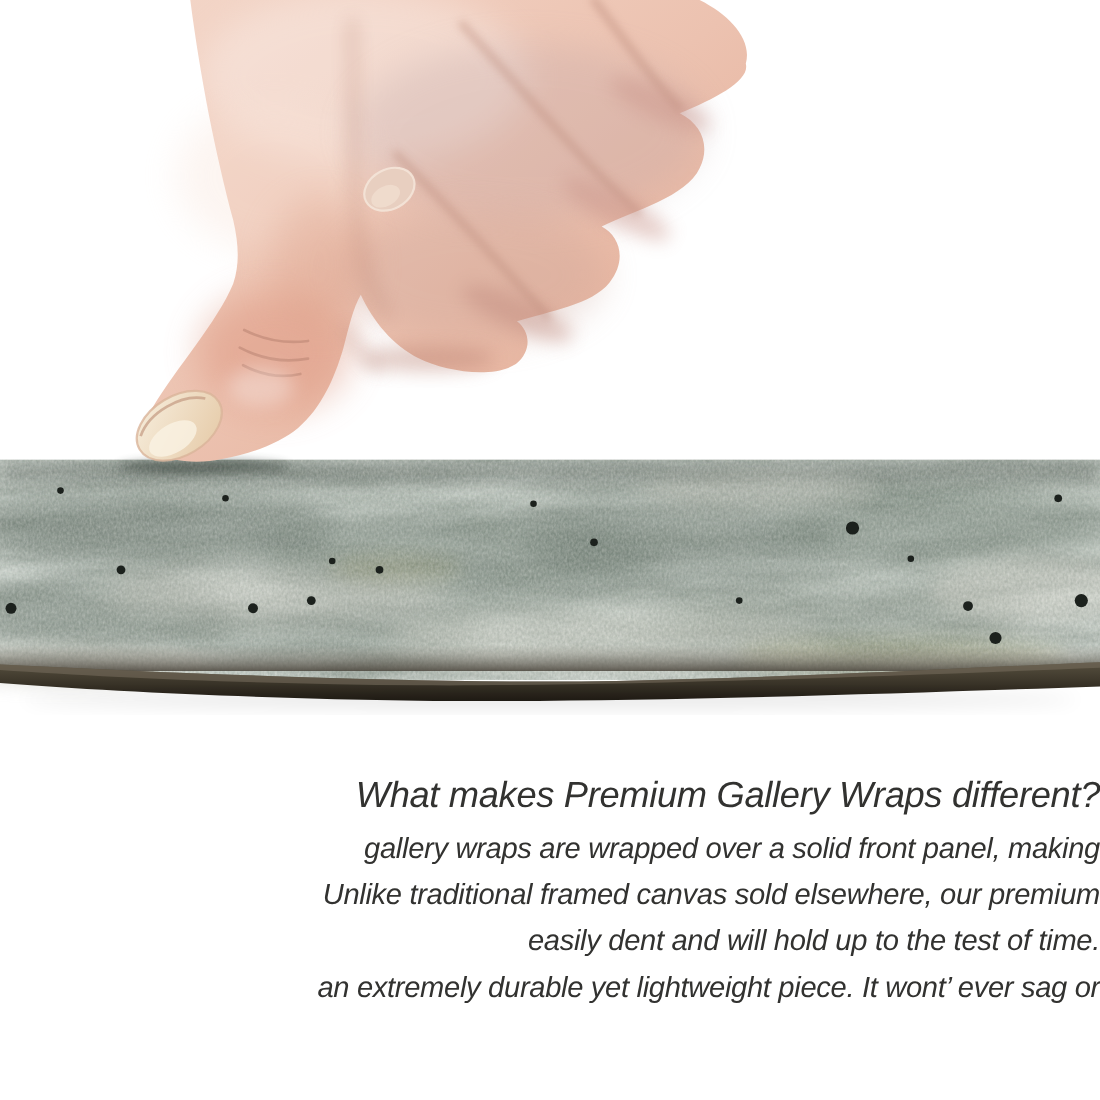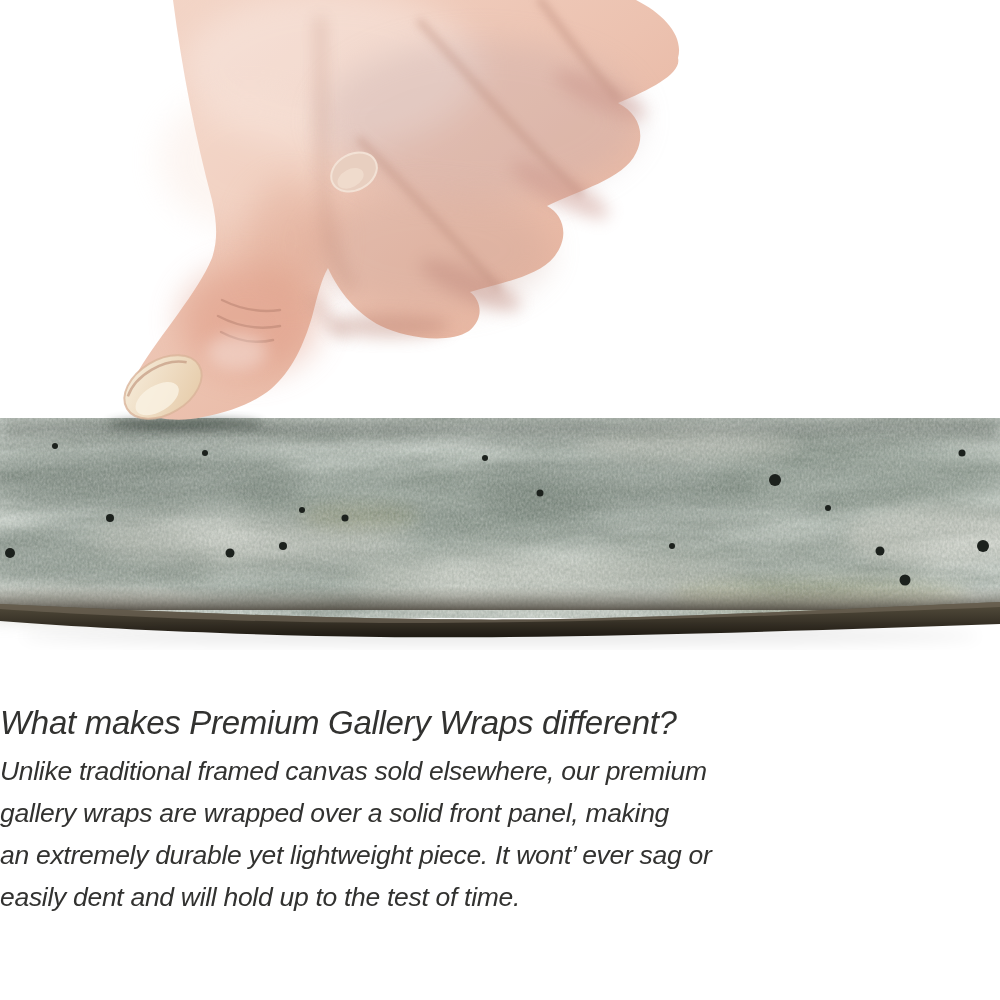--- a/index.html
+++ b/index.html
@@ -19,21 +19,21 @@
     position: absolute;
     top: 0;
     left: 0;
     display: block;
   }
   .copy {
     position: absolute;
     top: 700px;
     left: 0;
     width: 1000px;
-    text-align: left;
+    text-align: right;
     color: #323230;
     font-style: italic;
   }
   .copy .heading {
     font-size: 33px;
     line-height: 46px;
     font-weight: normal;
     margin: 0 0 4px 0;
     letter-spacing: -0.3px;
   }
@@ -234,19 +234,19 @@
         <ellipse cx="152" cy="394" rx="24" ry="13" fill="#faf3e4" opacity="0.8"></ellipse>
         <path d="M 128,377 A 42,27 0 0 1 196,378" fill="none" stroke="#c39a82" stroke-width="2.5" opacity="0.7"></path>
       </g>
 
       <path d="M 315,300 C 325,318 334,328 344,334" fill="none" stroke="#b07a6c" stroke-width="8" opacity="0.4" filter="url(#blur8)" stroke-linecap="round"></path>
     </g>
   </svg>
 
   <div class="copy">
     <h2 class="heading">What makes Premium Gallery Wraps different?</h2>
+    <div class="line">gallery wraps are wrapped over a solid front panel, making</div>
     <div class="line">Unlike traditional framed canvas sold elsewhere, our premium</div>
-    <div class="line">gallery wraps are wrapped over a solid front panel, making</div>
+    <div class="line">easily dent and will hold up to the test of time.</div>
     <div class="line">an extremely durable yet lightweight piece. It wont’ ever sag or</div>
-    <div class="line">easily dent and will hold up to the test of time.</div>
   </div>
 
 </div>
 
 </body></html>

